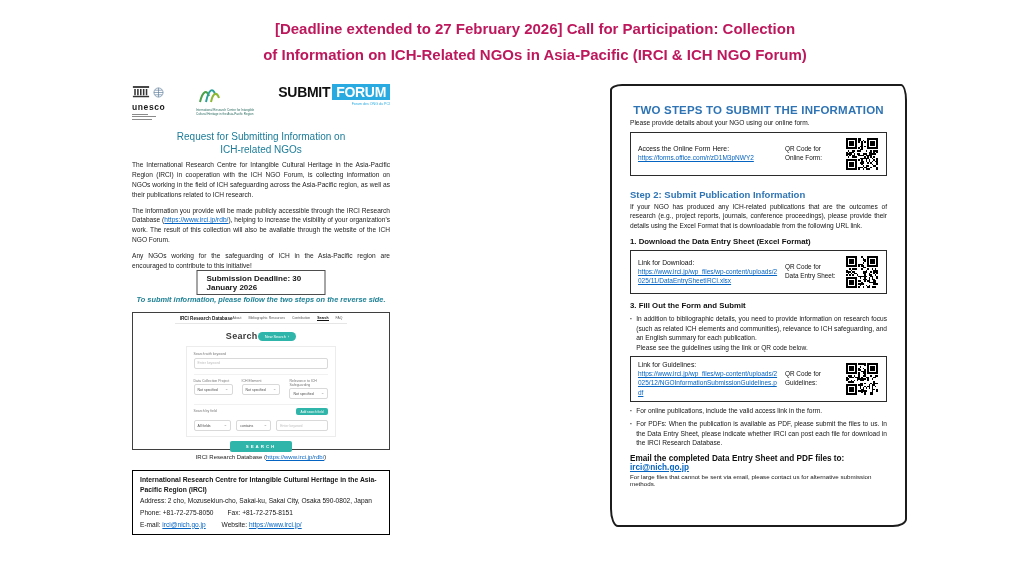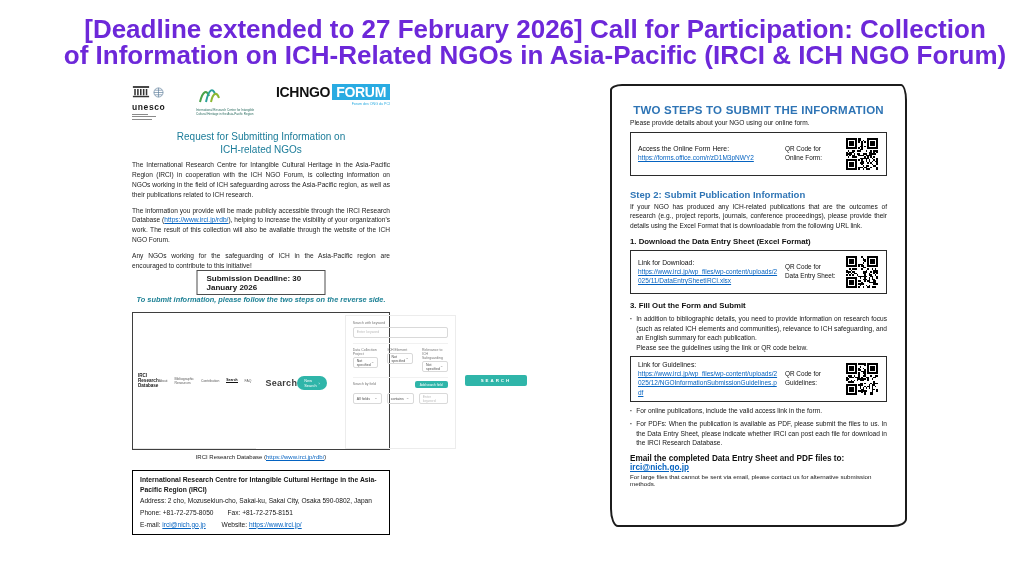--- a/index.html
+++ b/index.html
@@ -1,21 +1,21 @@
 <!DOCTYPE html>
 <html><head>
 <meta charset="utf-8">
 <style>
   html,body{margin:0;padding:0;background:#fff;}
   .slide{position:relative;width:1024px;height:576px;background:#fff;overflow:hidden;
          font-family:"Liberation Sans",sans-serif;color:#161616;}
 
   
   .page-title{position:absolute;top:16px;left:0;right:0;text-align:center;
-              color:#6d28d9;font-weight:bold;font-size:26px;line-height:26px;margin-left:46px;}
+              color:#be185d;font-weight:bold;font-size:15px;line-height:26px;margin-left:46px;}
 
   
   .left-flyer{position:absolute;left:132px;top:84px;width:258px;height:456px;}
   .lf{position:absolute;left:0;right:0;}
 
   .logos{top:0;display:flex;align-items:flex-start;}
   .unesco{width:58px;}
   .unesco .row1{display:flex;gap:3px;align-items:center;}
   .unesco .word{font-weight:800;font-size:8.5px;letter-spacing:.6px;color:#1a1a1a;}
   .unesco .lines i{display:block;height:1px;background:#8a8a8a;margin-top:1.6px;}
@@ -35,21 +35,21 @@
   .lf-paras{top:76px;font-size:6.6px;line-height:1.5;text-align:justify;color:#1c1c1c;}
   .lf-paras p{margin:0 0 6px;}
   .inline-link{color:#0563c1;text-decoration:underline;}
   .deadline-box{top:186px;width:fit-content;left:50%;transform:translateX(-50%);
                 border:1.5px solid #4d4d4d;padding:2.5px 9px;font-weight:bold;font-size:8px;}
   .instruction{top:211px;text-align:center;color:#1f8296;font-weight:bold;
                font-style:italic;font-size:7.4px;}
 
   
   .shot{top:228px;height:138px;border:1.5px solid #3f3f3f;background:#fff;
-        display:flex;flex-direction:row;box-sizing:border-box;}
+        display:flex;flex-direction:column;box-sizing:border-box;align-items:center;}
   .shot-top{display:flex;justify-content:space-between;align-items:center;
             padding:2.5px 5px;border-bottom:1px solid #e6e6e6;}
   .shot-brand{font-size:4.6px;font-weight:bold;color:#222;}
   .shot-nav{display:flex;gap:7px;align-items:center;}
   .shot-nav span{font-size:3.4px;color:#5a5a5a;}
   .shot-nav span.active{color:#111;font-weight:bold;border-bottom:.5px solid #111;}
   .shot-head{display:flex;justify-content:space-between;align-items:center;padding:7px 9px 3px;}
   .shot-search-h{font-size:9px;font-weight:600;color:#3b3b3b;letter-spacing:.3px;}
   .btn-teal{background:#2fb5a9;color:#fff;border-radius:7px;display:inline-flex;
             align-items:center;gap:2px;}
@@ -150,21 +150,21 @@
           <svg width="26" height="20" viewBox="0 0 24 20" fill="none" stroke-width="2">
               <path d="M3 18C6 6 10 6 12 12" stroke="#4aa34a"></path>
               <path d="M9 18C12 4 16 4 18 10" stroke="#2aa198"></path>
               <path d="M14 18C16 8 20 8 22 14" stroke="#8db832"></path>
             </svg>
         </span>
         <div class="cap">International Research Centre for Intangible Cultural Heritage in the Asia-Pacific Region</div>
       </div>
       <div class="ichngo">
         <div class="row">
-          <span class="black">ICHNGO</span>
+          <span class="black">SUBMIT</span>
           <span class="bluebox">FORUM</span>
         </div>
         <div class="sub">Forum des ONG du PCI</div>
       </div>
     </div>
 
     <div class="lf lf-heading">
       <div>Request for Submitting Information on</div>
       <div>ICH-related NGOs</div>
     </div>

